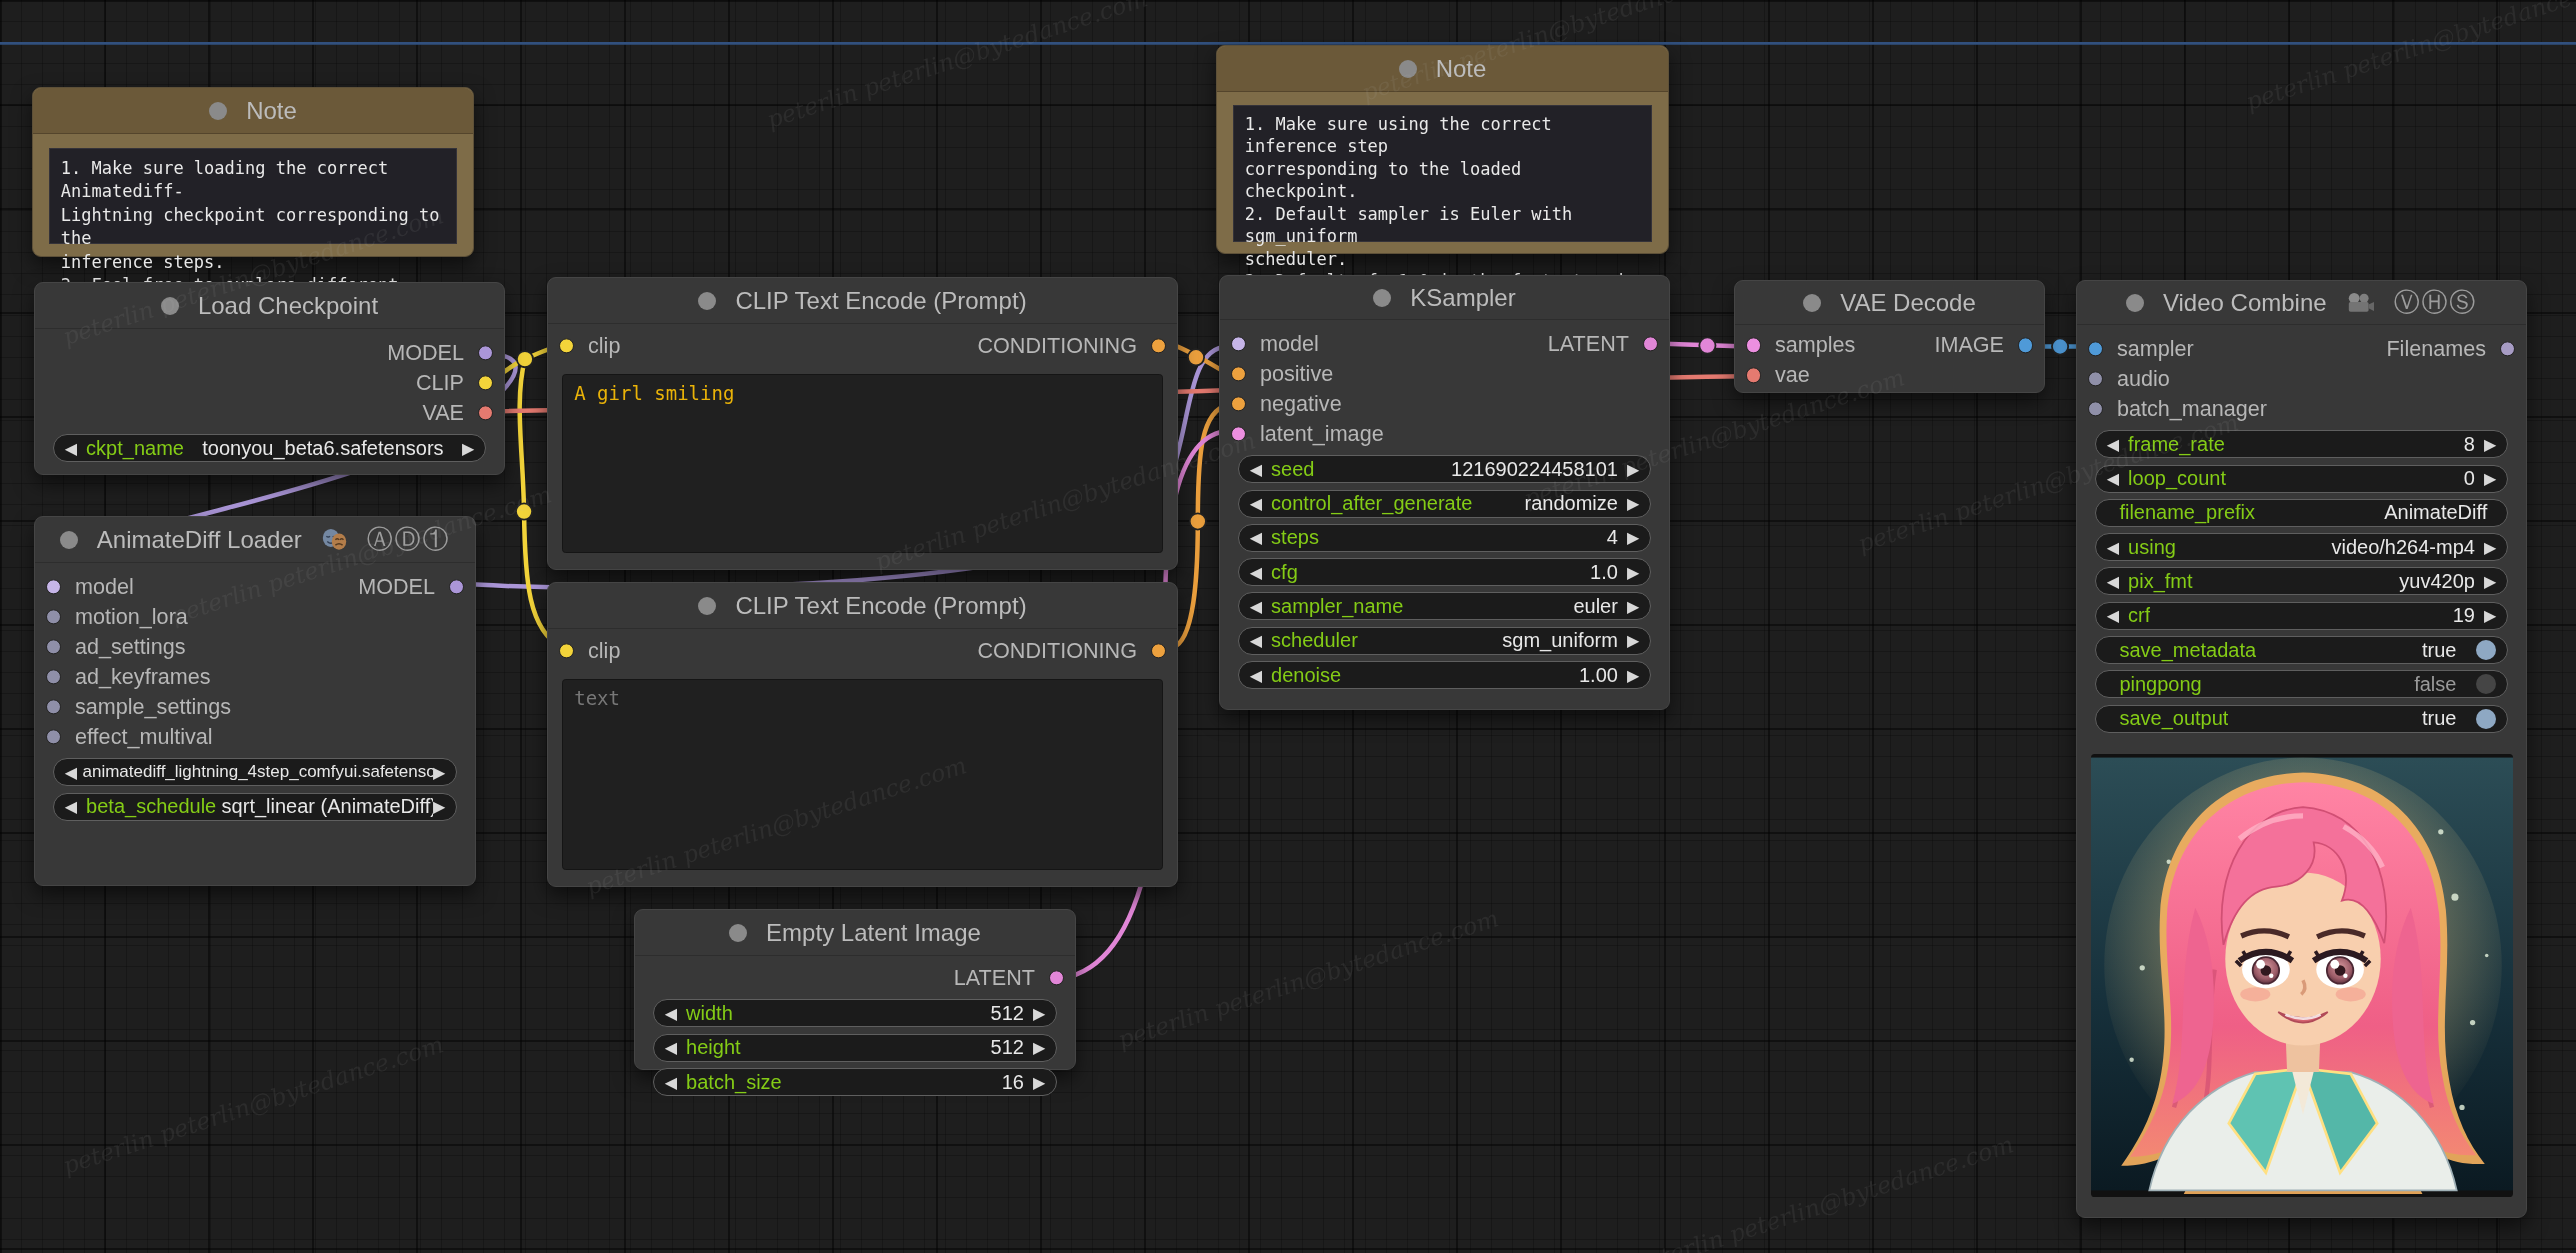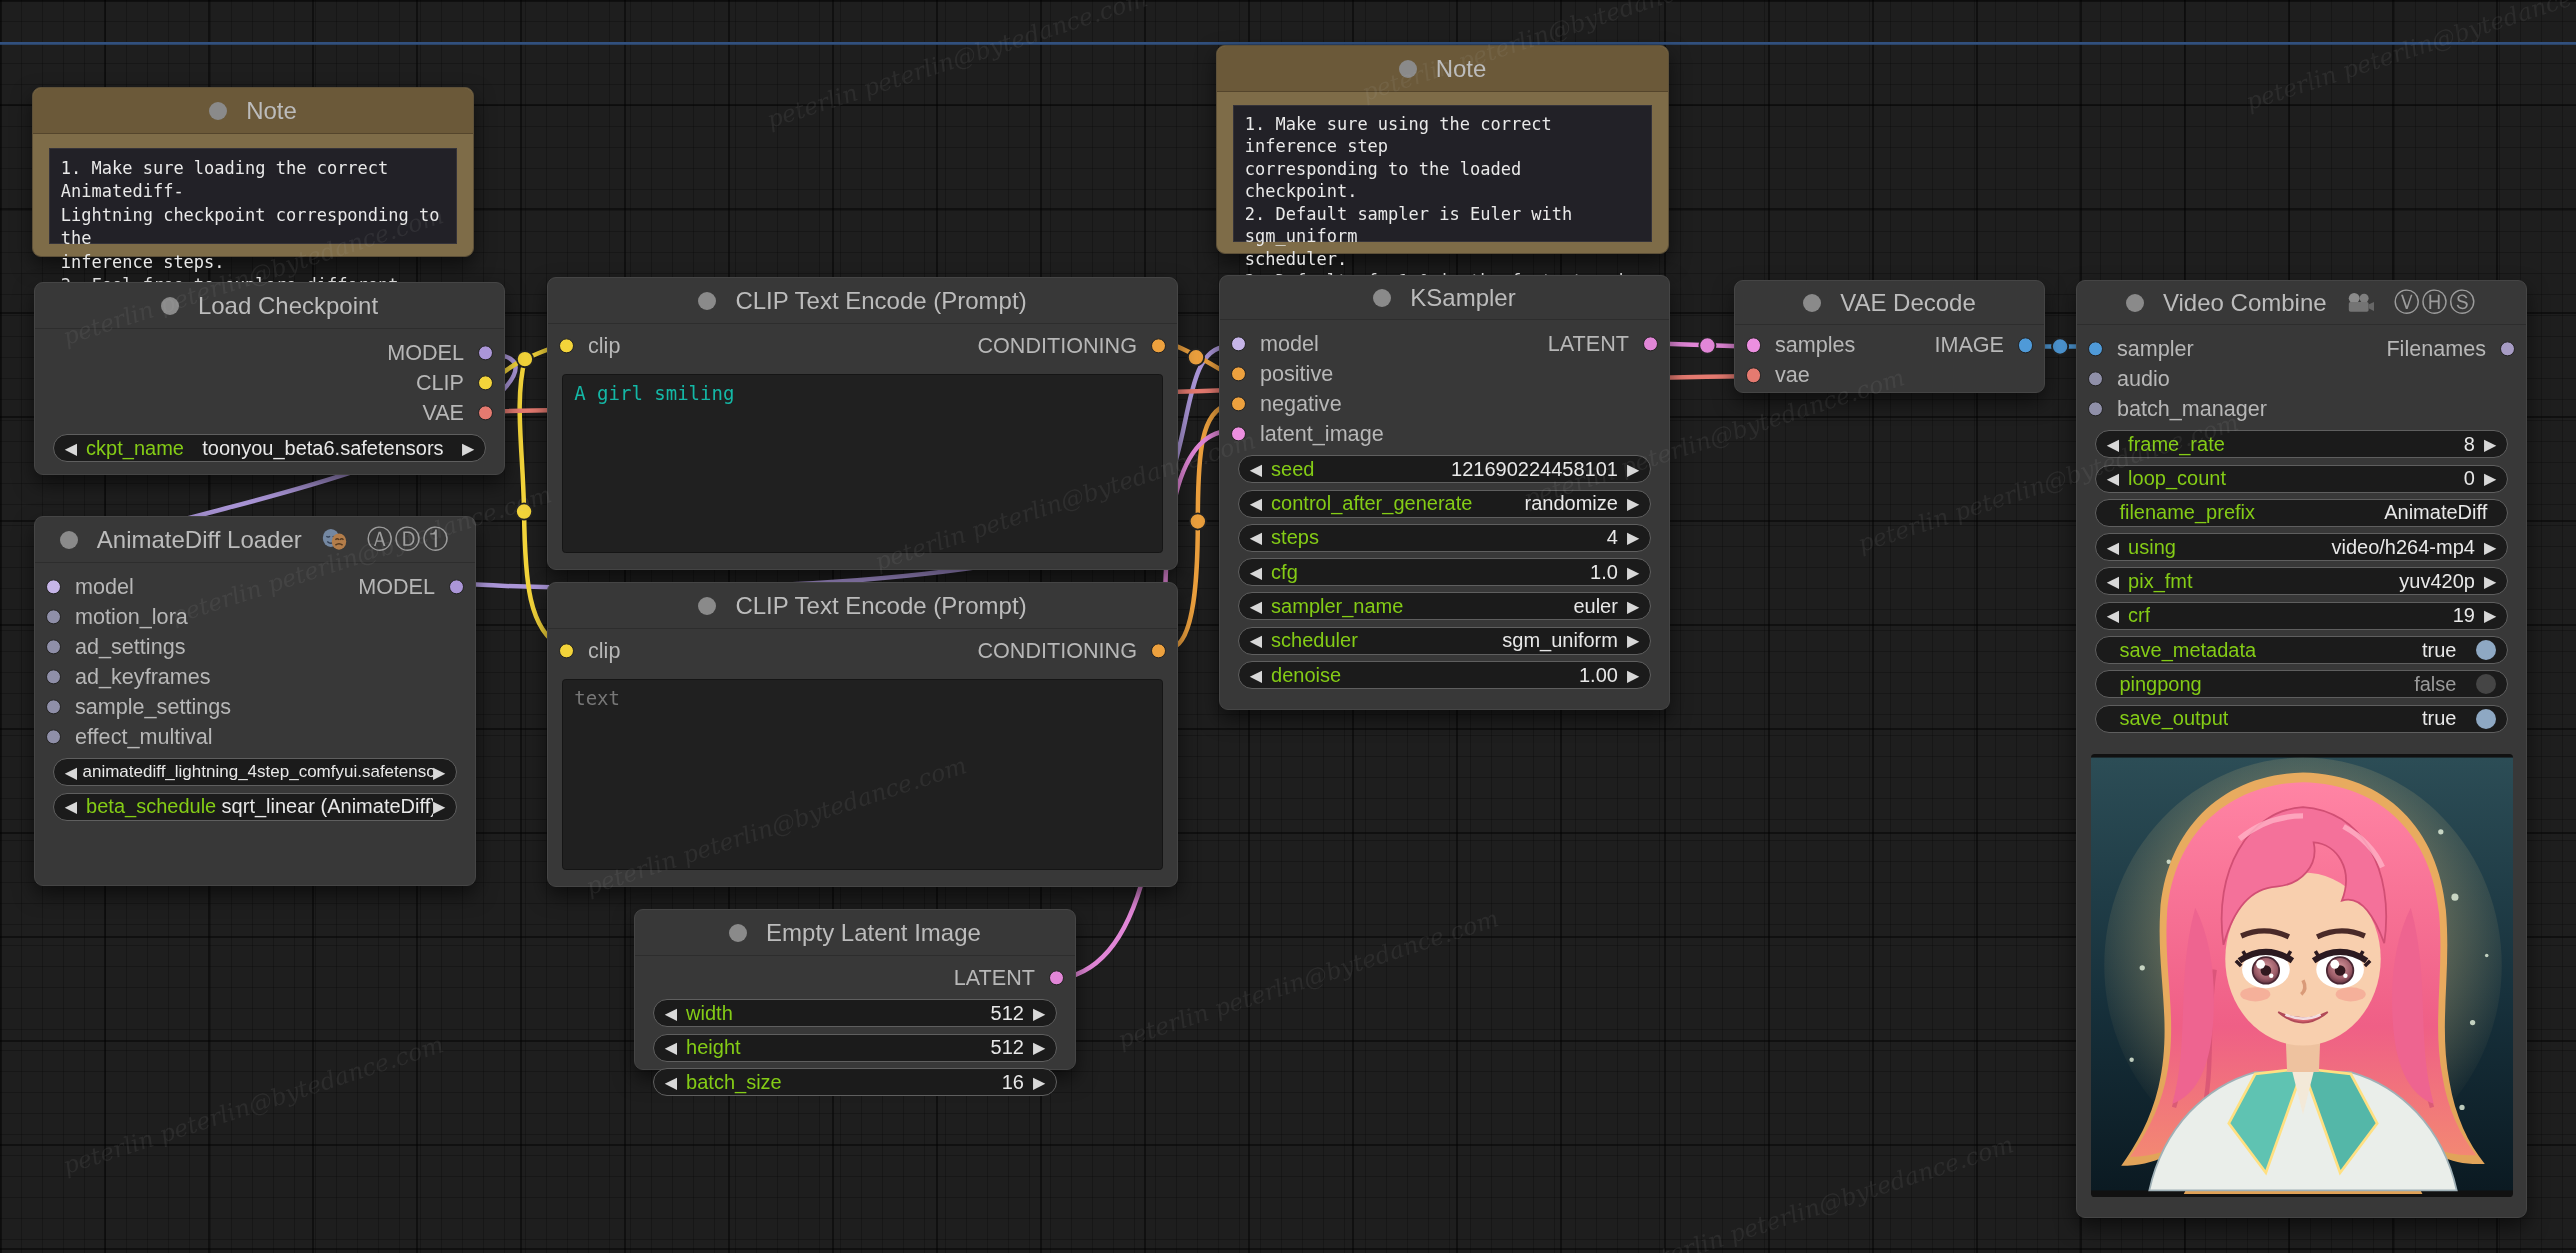--- a/index.html
+++ b/index.html
@@ -45,21 +45,21 @@
   }
   .w-arrow{color:#d8d8d8;font-size:16px;flex:0 0 auto;}
   .w-label{color:#84cc16;margin-left:9px;overflow:hidden;text-overflow:ellipsis;}
   .w-value{color:#e8e8e8;margin-left:auto;padding-right:9px;}
   .w-value.center{flex:1;text-align:center;padding:0 5.4px;overflow:hidden;}
   .toggle-knob{width:20px;height:20px;border-radius:50%;flex:0 0 auto;margin-left:10.8px;}
   .knob-on{background:#8ea8c3;} .knob-off{background:#454545;}
   .w-value.off{color:#9a9a9a;}
   .prompt-box{
     margin:12.6px 14.4px 0 14.4px;background:#202020;border:0.9px solid #151515;border-radius:3.6px;
-    color:#14b8a6;font:19px "DejaVu Sans Mono", monospace;padding:7.2px 10.8px;
+    color:#eab308;font:19px "DejaVu Sans Mono", monospace;padding:7.2px 10.8px;
     box-sizing:border-box;white-space:pre-wrap;overflow:hidden;
   }
   .prompt-box.placeholder{color:#777;}
   
   .note{background:#7e6c48;border:0.9px solid #5d5038;}
   .note .node-header{background:#6b5939;border-bottom:0.9px solid #54452c;}
   .note-body{
     margin:14.4px 16px;background:#222127;border:0.9px solid #343239;color:#e9e9e9;
     font:17px/23.5px "DejaVu Sans Mono", monospace;padding:7.2px 10.8px;white-space:pre-wrap;
     box-sizing:border-box;

